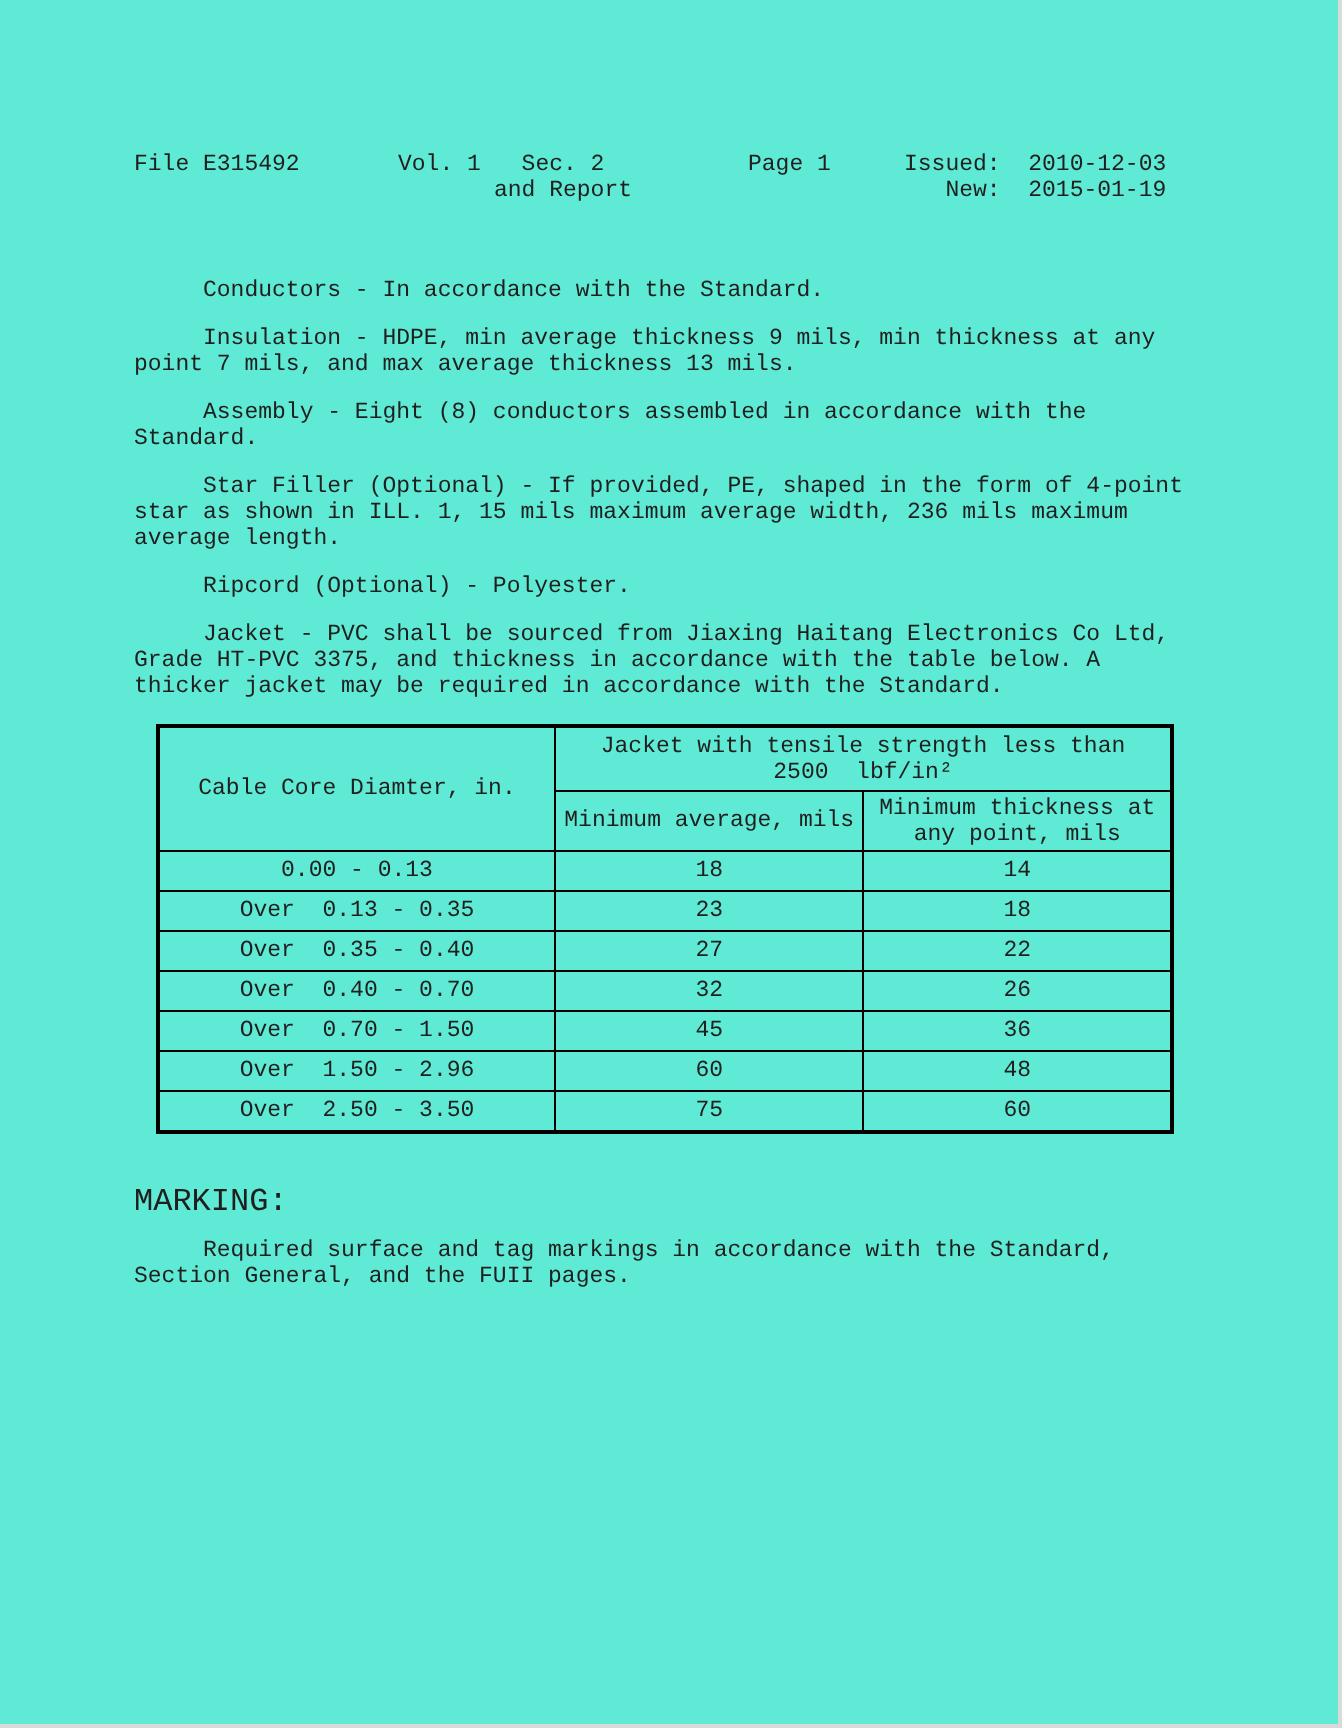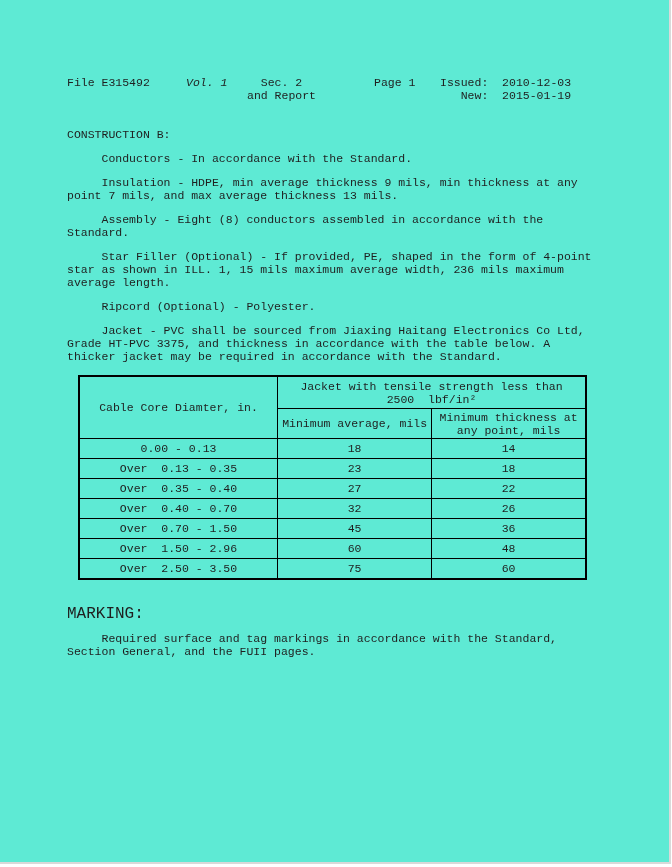--- a/index.html
+++ b/index.html
@@ -17,24 +17,24 @@
     overflow: hidden;
     font-family: "Liberation Mono", "DejaVu Sans Mono", monospace;
     font-size: 11.5px;
     line-height: 13px;
     color: #1f1f1f;
   }
   .pre { white-space: pre; }
   
   .doc-header span, .doc-header div { position: absolute; top: 76px; }
   .hdr-file   { left: 67px; }
-  .hdr-vol    { left: 186px; font-style: italic; }
+  .hdr-vol    { left: 199px; }
   .hdr-sec    { left: 247px; }
   .hdr-page   { left: 374px; }
-  .hdr-issued { left: 440px; text-align: center; }
+  .hdr-issued { left: 452px; text-align: center; }
   
   .content {
     padding: 128px 0 0 67px;
   }
   .heading { margin: 0; font-weight: normal; font-size: 11.5px; }
   .para { margin: 11px 18px 0 0; white-space: pre; }
   
   table.jacket {
     border-collapse: collapse;
     table-layout: fixed;
@@ -72,21 +72,20 @@
     <span class="hdr-vol pre">Vol. 1</span>
     <div class="hdr-sec pre">  Sec. 2
 and Report</div>
     <span class="hdr-page pre">Page 1</span>
     <div class="hdr-issued pre">Issued:  2010-12-03
    New:  2015-01-19</div>
   </div>
 
   <div class="content">
 
-    <p class="heading">CONSTRUCTION B:</p>
 
     <p class="para">     Conductors - In accordance with the Standard.</p>
     <p class="para">     Insulation - HDPE, min average thickness 9 mils, min thickness at any
 point 7 mils, and max average thickness 13 mils.</p>
     <p class="para">     Assembly - Eight (8) conductors assembled in accordance with the
 Standard.</p>
     <p class="para">     Star Filler (Optional) - If provided, PE, shaped in the form of 4-point
 star as shown in ILL. 1, 15 mils maximum average width, 236 mils maximum
 average length.</p>
     <p class="para">     Ripcord (Optional) - Polyester.</p>

